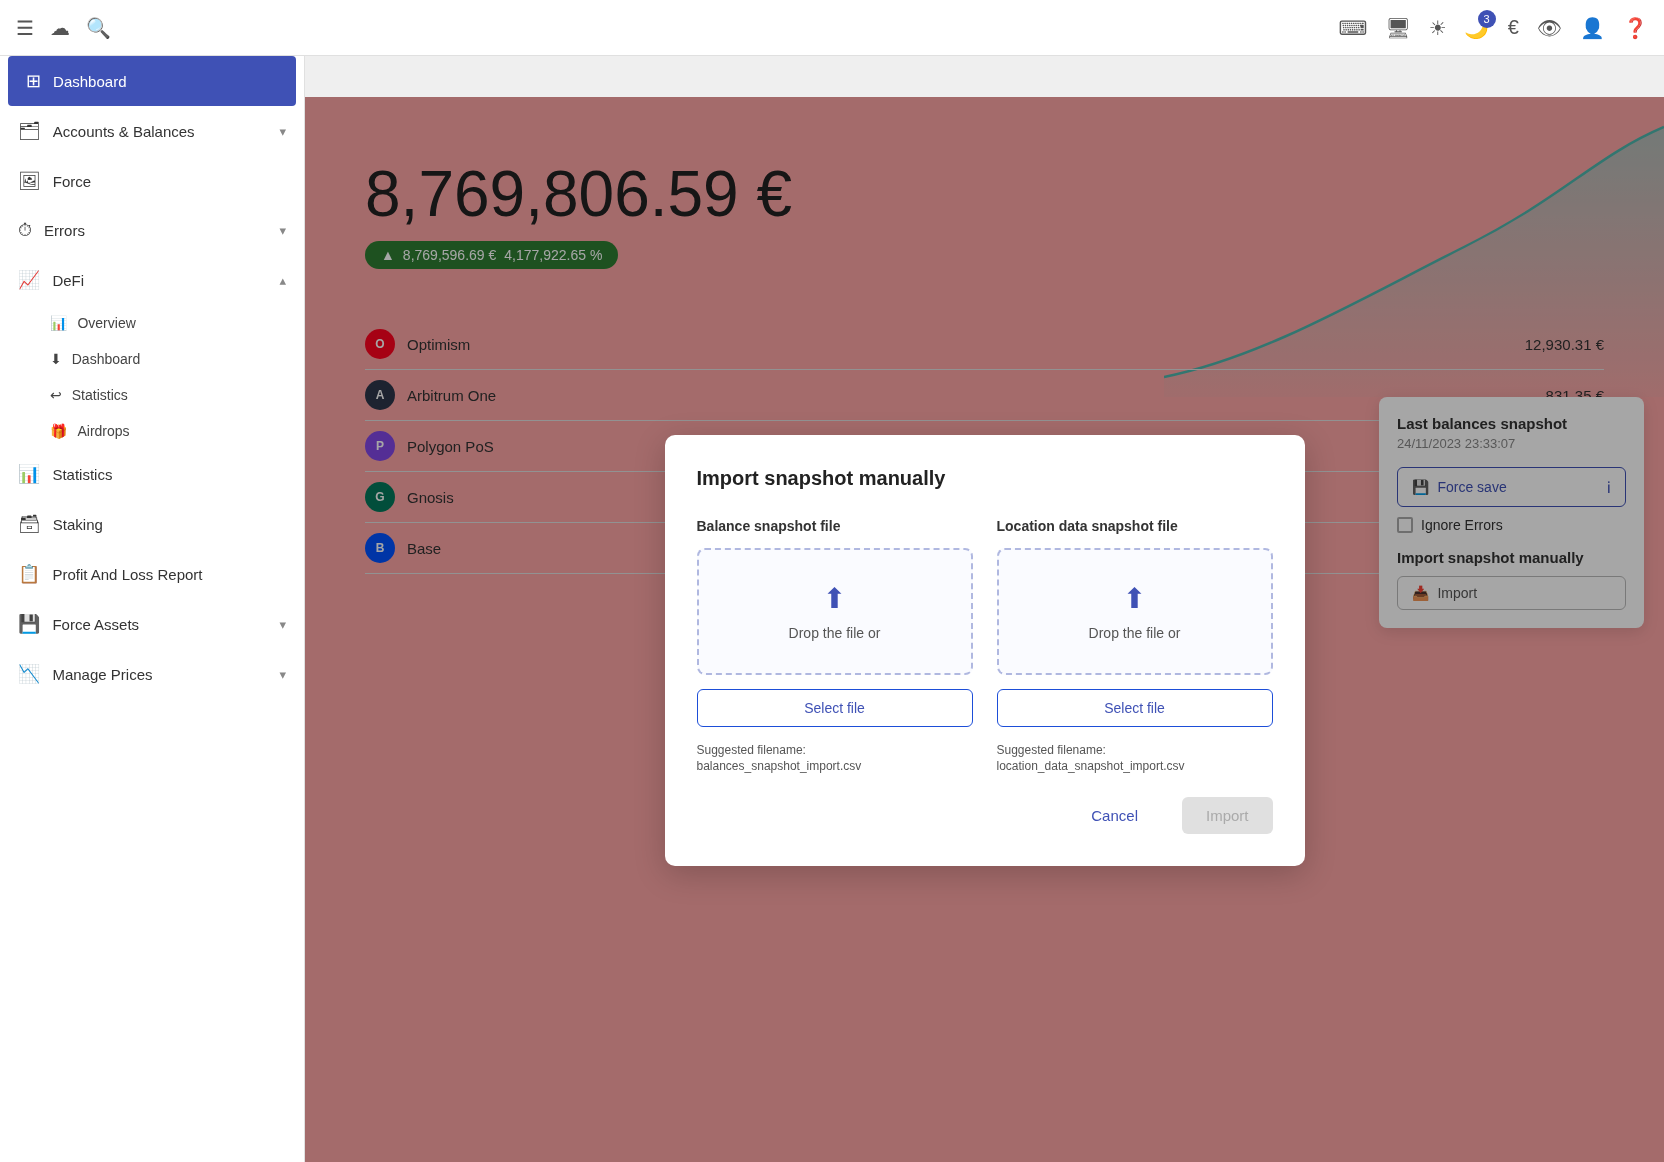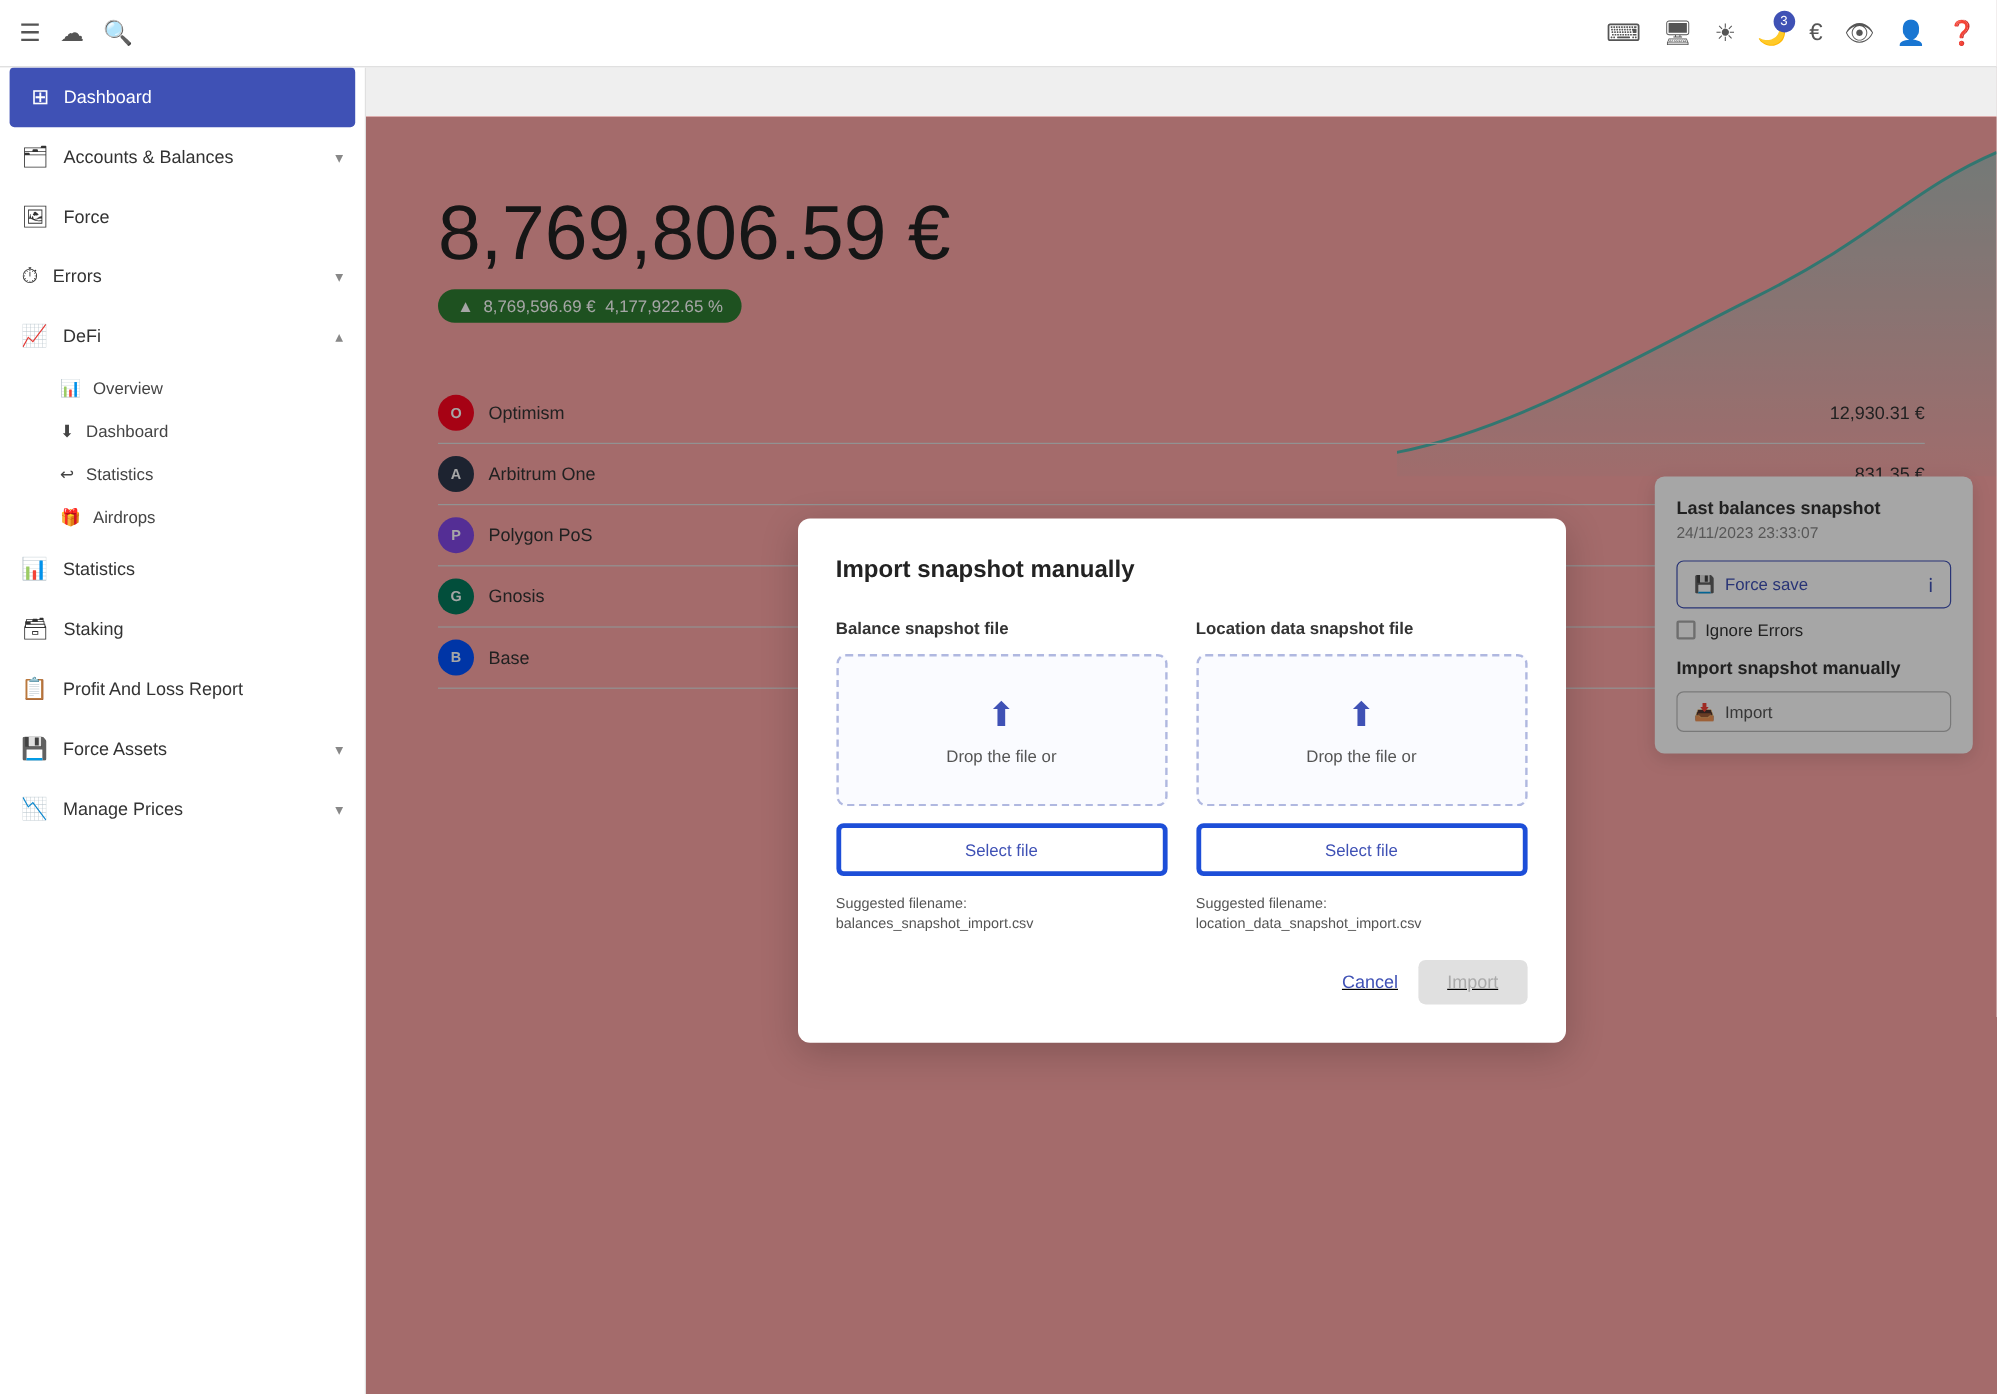--- a/index.html
+++ b/index.html
@@ -182,34 +182,34 @@
       margin-bottom: 14px;
       color: #555;
       font-size: 14px;
       background: #fafbff;
       min-height: 110px;
       justify-content: center;
     }
     .drop-icon { font-size: 28px; color: #3f51b5; }
     .select-file-btn {
       width: 100%;
-      border: 4px solid #1d4ed8;
+      border: 1px solid #1d4ed8;
       background: #fff;
       color: #3f51b5;
       border-radius: 6px;
       padding: 10px 0;
       font-size: 14px;
       font-weight: 500;
       cursor: pointer;
       text-align: center;
       margin-bottom: 14px;
     }
     .suggested-filename { font-size: 12px; color: #888; }
     .suggested-filename span { display: block; color: #555; font-size: 12px; margin-top: 2px; }
-    .modal-actions { display: flex; justify-content: flex-end; gap: 1px; margin-top: 24px; align-items: center; text-decoration: underline; }
+    .modal-actions { display: flex; justify-content: flex-end; gap: 28px; margin-top: 24px; align-items: center; }
     .btn-cancel {
       background: transparent;
       border: none;
       color: #3f51b5;
       font-size: 15px;
       font-weight: 500;
       cursor: pointer;
       padding: 8px 16px;
     }
     .btn-import {

